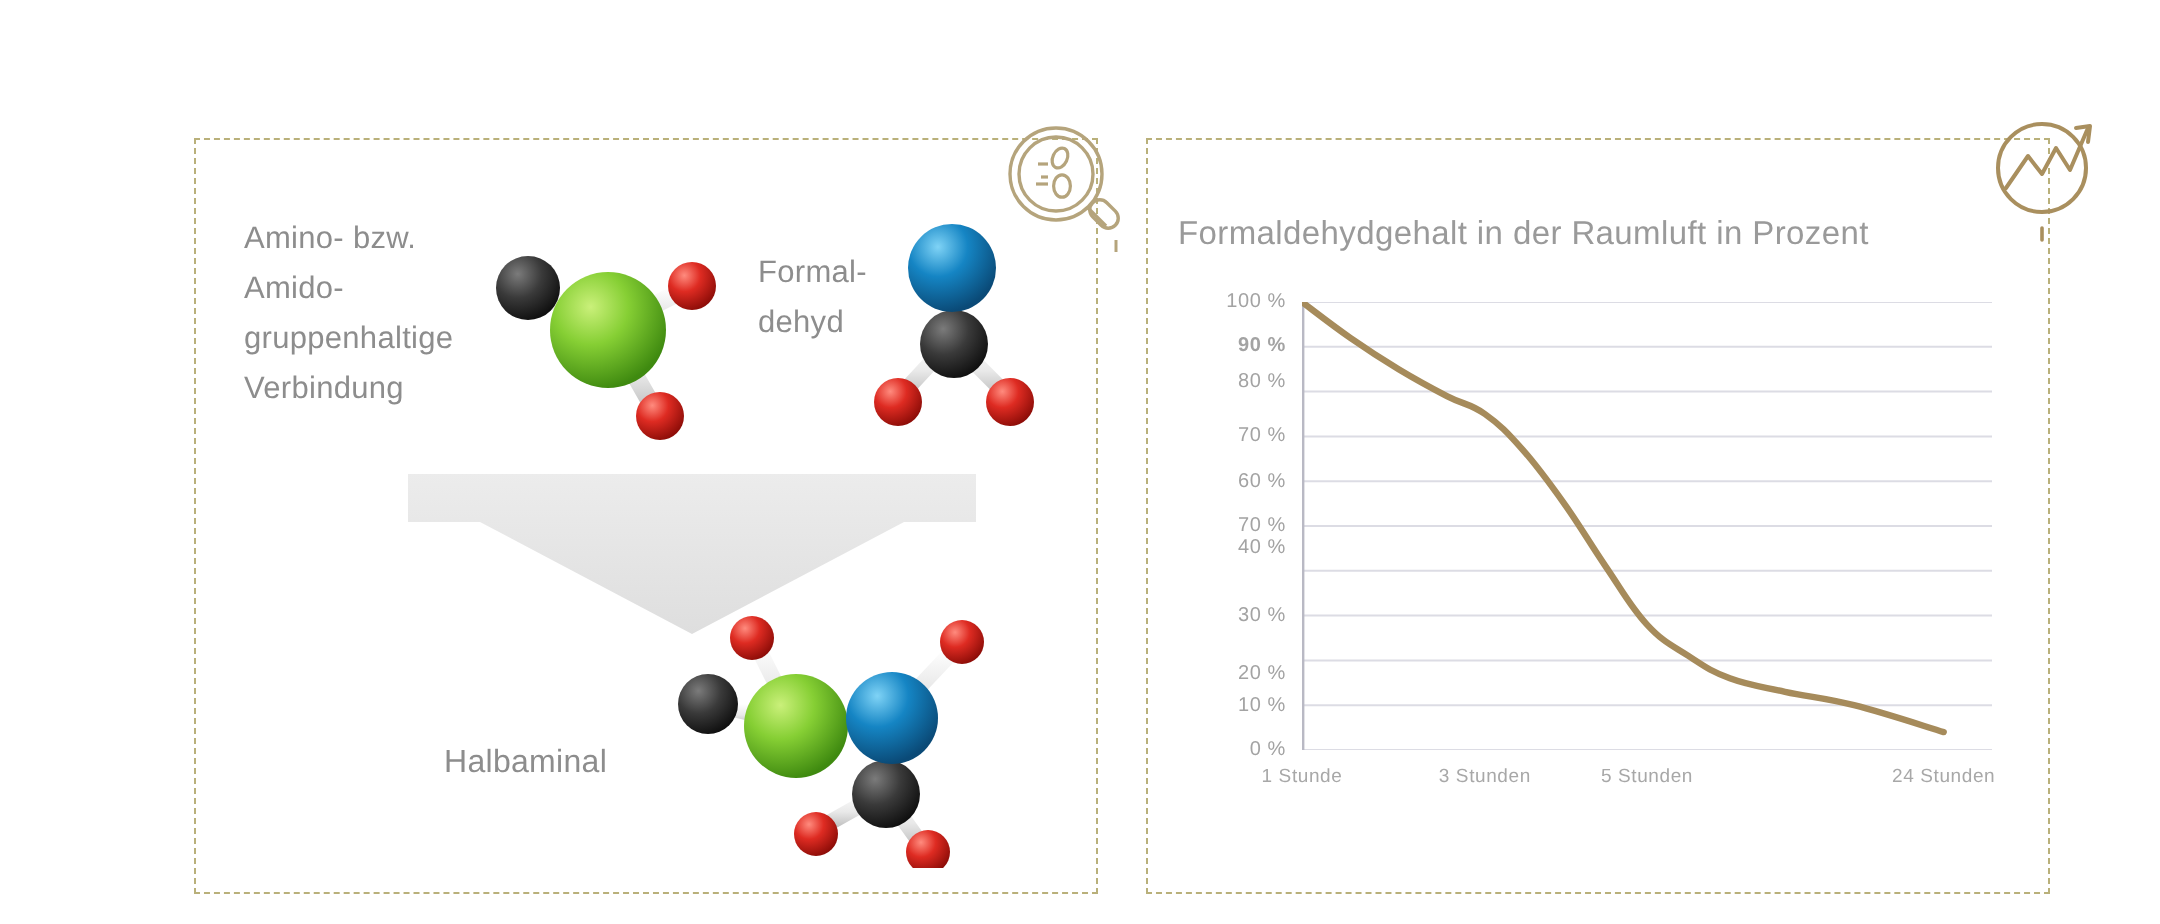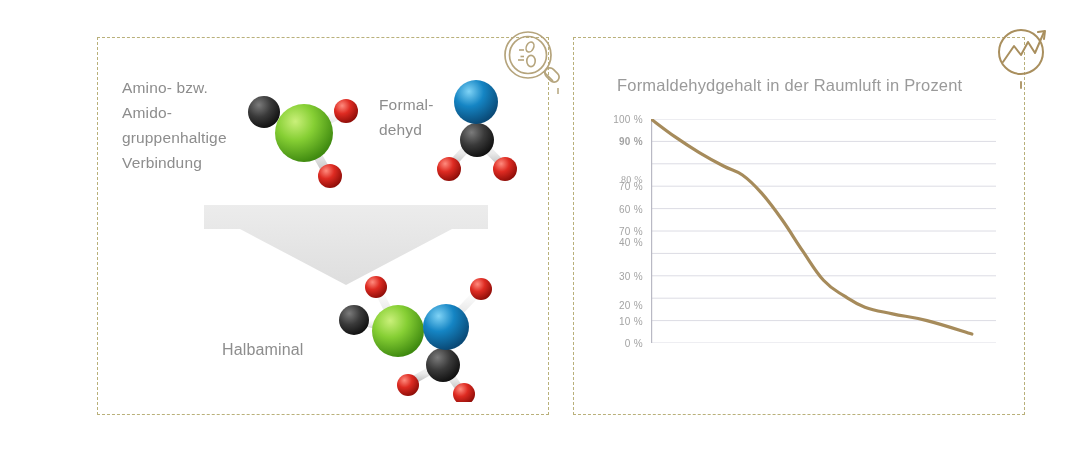--- a/index.html
+++ b/index.html
@@ -3,21 +3,21 @@
 <meta charset="utf-8">
 <style>
   html,body{margin:0;padding:0;}
   body{
     width:1080px;height:462px;
     background:#ffffff;
     font-family:"Liberation Sans", sans-serif;
     overflow:hidden;
     position:relative;
   }
-  .stage{position:absolute;inset:0;}
+  .stage{position:absolute;inset:0;margin-top:32px;}
 
   
   .panel{
     position:absolute;
     border:1.6px dashed #b9b07a;
     box-sizing:border-box;
     background:transparent;
   }
   #panel-left{ left:97px;  top:37px; width:452px; height:378px; }
   #panel-right{left:573px; top:37px; width:452px; height:378px; }
@@ -45,21 +45,21 @@
 
   
   .mol{position:absolute;}
   #mol-amino{left:236px;top:82px;width:140px;height:112px;}
   #mol-formaldehyd{left:432px;top:68px;width:92px;height:120px;}
   #mol-halbaminal{left:326px;top:272px;width:184px;height:130px;}
 
   
   #chart{position:absolute;left:573px;top:37px;width:452px;height:378px;}
   #chart-title{
-    position:absolute;left:44px;top:39px;
+    position:absolute;left:16px;top:39px;
     color:#9a9a9a;font-size:16.5px;letter-spacing:.2px;white-space:nowrap;
   }
   #plot-wrap{position:absolute;left:30px;top:82px;width:400px;height:265px;}
   .ytick{
     position:absolute;right:0;
     transform:translateY(-50%);
     color:#a3a3a3;font-size:10px;letter-spacing:.3px;
     white-space:nowrap;text-align:left;
   }
   #y-axis{position:absolute;left:0;top:0;width:40px;height:224px;}
@@ -211,21 +211,21 @@
     </svg>
   </div>
 
   <div id="chart">
     <div id="chart-title">Formaldehydgehalt in der Raumluft in Prozent</div>
 
     <div id="plot-wrap">
       <div id="y-axis">
           <div class="ytick" style="top: 0px;">100 %</div>
           <div class="ytick" style="top: 22.4px; font-weight: bold;">90 %</div>
-          <div class="ytick" style="top: 60px; font-family: Liberation Serif, serif;">80 %</div>
+          <div class="ytick" style="top: 40px;">80 %</div>
           <div class="ytick" style="top: 67.2px;">70 %</div>
           <div class="ytick" style="top: 89.6px;">60 %</div>
           <div class="ytick" style="top: 112px;">70 %</div>
           <div class="ytick" style="top: 123px;">40 %</div>
           <div class="ytick" style="top: 156.8px;">30 %</div>
           <div class="ytick" style="top: 186px;">20 %</div>
           <div class="ytick" style="top: 201.6px;">10 %</div>
           <div class="ytick" style="top: 224px;">0 %</div>
         </div>
       <div id="plot">
@@ -238,16 +238,22 @@
             <line x1="0" x2="345" y1="112" y2="112" stroke="#dcdce4" stroke-width="1"></line>
             <line x1="0" x2="345" y1="134.39999999999998" y2="134.39999999999998" stroke="#dcdce4" stroke-width="1"></line>
             <line x1="0" x2="345" y1="156.8" y2="156.8" stroke="#dcdce4" stroke-width="1"></line>
             <line x1="0" x2="345" y1="179.2" y2="179.2" stroke="#dcdce4" stroke-width="1"></line>
             <line x1="0" x2="345" y1="201.6" y2="201.6" stroke="#dcdce4" stroke-width="1"></line>
             <line x1="0" x2="345" y1="224" y2="224" stroke="#dcdce4" stroke-width="1"></line>
             <line x1="0.5" x2="0.5" y1="0" y2="224" stroke="#b9b9c4" stroke-width="1.4"></line>
             <path d="M 0.00 0.00 C 4.83 3.58, 14.49 11.20, 24.15 17.92 C 33.81 24.64, 38.64 27.78, 48.30 33.60 C 57.96 39.42, 63.83 42.56, 72.45 47.04 C 81.08 51.52, 83.84 50.62, 91.43 56.00 C 99.02 61.38, 102.47 64.96, 110.40 73.92 C 118.34 82.88, 122.82 89.15, 131.10 100.80 C 139.38 112.45, 143.52 120.06, 151.80 132.16 C 160.08 144.26, 164.22 152.32, 172.50 161.28 C 180.78 170.24, 184.92 171.58, 193.20 176.96 C 201.48 182.34, 204.24 184.58, 213.90 188.16 C 223.56 191.74, 229.08 192.19, 241.50 194.88 C 253.92 197.57, 260.13 197.57, 276.00 201.60 C 291.87 205.63, 311.88 212.35, 320.85 215.04" fill="none" stroke="#a68b5b" stroke-width="3.2" stroke-linecap="round" stroke-linejoin="round"></path>
           </svg>
       </div>
+      <div id="x-axis">
+          <div class="xtick" style="left: 0px;">1 Stunde</div>
+          <div class="xtick" style="left: 91.425px;">3 Stunden</div>
+          <div class="xtick" style="left: 172.5px;">5 Stunden</div>
+          <div class="xtick" style="left: 320.85px;">24 Stunden</div>
+        </div>
     </div>
   </div>
 
 </div>
 
 </body></html>

